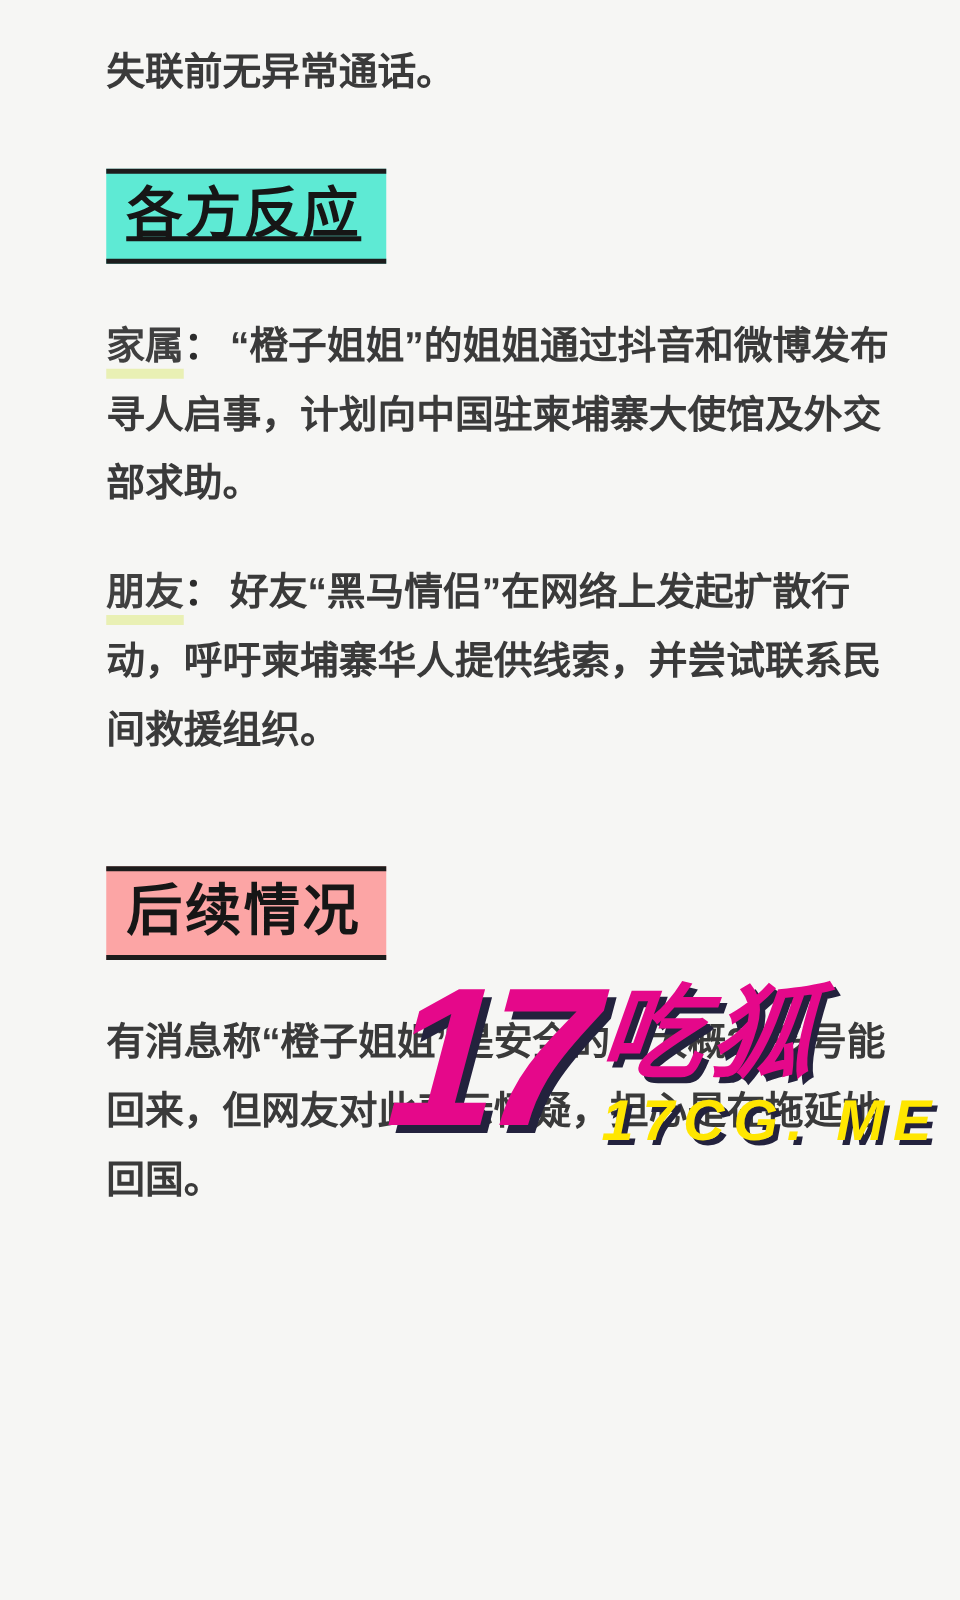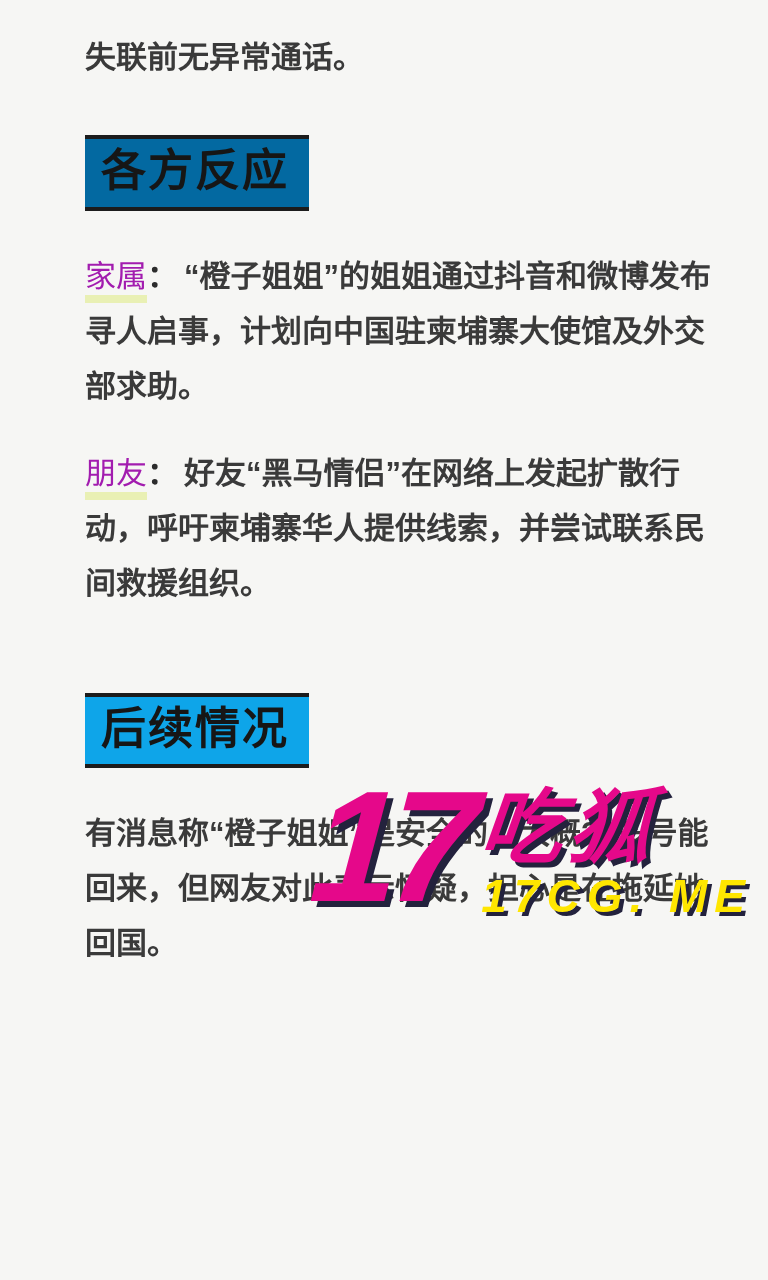--- a/index.html
+++ b/index.html
@@ -44,22 +44,22 @@
   }
   .section-body { display: block; }
   .para {
     font-size: 31px;
     line-height: 55px;
     font-weight: 600;
     color: #3a3a3a;
     margin: 0 0 32px 0;
   }
   .para-label {
-    font-weight: 400;
-    color: #a21caf;
+    font-weight: 700;
+    color: #404040;
     border-bottom: 8px solid #6d28d9;
     padding-bottom: 1px;
   }
   .para-colon {
     font-weight: 800;
     color: #2c2c2c;
     margin-right: 6px;
   }
   
   .watermark {
@@ -108,24 +108,24 @@
     margin-top: 8px;
     display: inline-block;
   }
 </style>
 </head>
 <body style="background: rgb(246, 246, 244);">
 
 <div class="page">
   <div class="content">
     <p class="intro">失联前无异常通话。</p>
-    <main id="sections-root"><h2 class="section-heading" style="background: #0369a1; border-top-color: rgb(28, 28, 28); border-bottom-color: rgb(28, 28, 28);">各方反应</h2><div class="section-body">
+    <main id="sections-root"><h2 class="section-heading" style="background: #5eead4; border-top-color: rgb(28, 28, 28); border-bottom-color: rgb(28, 28, 28); text-decoration: underline;">各方反应</h2><div class="section-body">
           <p class="para"><span class="para-label" style="border-bottom-color: rgb(233, 240, 180);">家属</span><span class="para-colon">：</span><span>“橙子姐姐”的姐姐通过抖音和微博发布寻人启事，计划向中国驻柬埔寨大使馆及外交部求助。</span></p>
           <p class="para"><span class="para-label" style="border-bottom-color: rgb(233, 240, 180);">朋友</span><span class="para-colon">：</span><span>好友“黑马情侣”在网络上发起扩散行动，呼吁柬埔寨华人提供线索，并尝试联系民间救援组织。</span></p>
-        </div><h2 class="section-heading" style="background: #0ea5e9; border-top-color: rgb(28, 28, 28); border-bottom-color: rgb(28, 28, 28);">后续情况</h2><div class="section-body">
+        </div><h2 class="section-heading" style="background: #fca5a5; border-top-color: rgb(28, 28, 28); border-bottom-color: rgb(28, 28, 28);">后续情况</h2><div class="section-body">
           <p class="para"><span>有消息称“橙子姐姐”是安全的，大概20多号能回来，但网友对此表示怀疑，担心是在拖延她回国。</span></p>
         </div><div class="section-body"></div></main>
   </div>
 
   <div class="watermark">
     <div class="logo-row">
       <span class="logo-num" style="color: rgb(229, 8, 138); text-shadow: rgb(35, 34, 61) 6px 6px 0px;">17</span>
       <span class="logo-right">
         <span class="logo-cn" style="color: rgb(229, 8, 138); text-shadow: rgb(35, 34, 61) 5px 5px 0px;">吃狐</span>
         <span class="logo-site" style="color: rgb(255, 230, 0); text-shadow: rgb(35, 34, 61) 4px 4px 0px;">17CG. ME</span>

